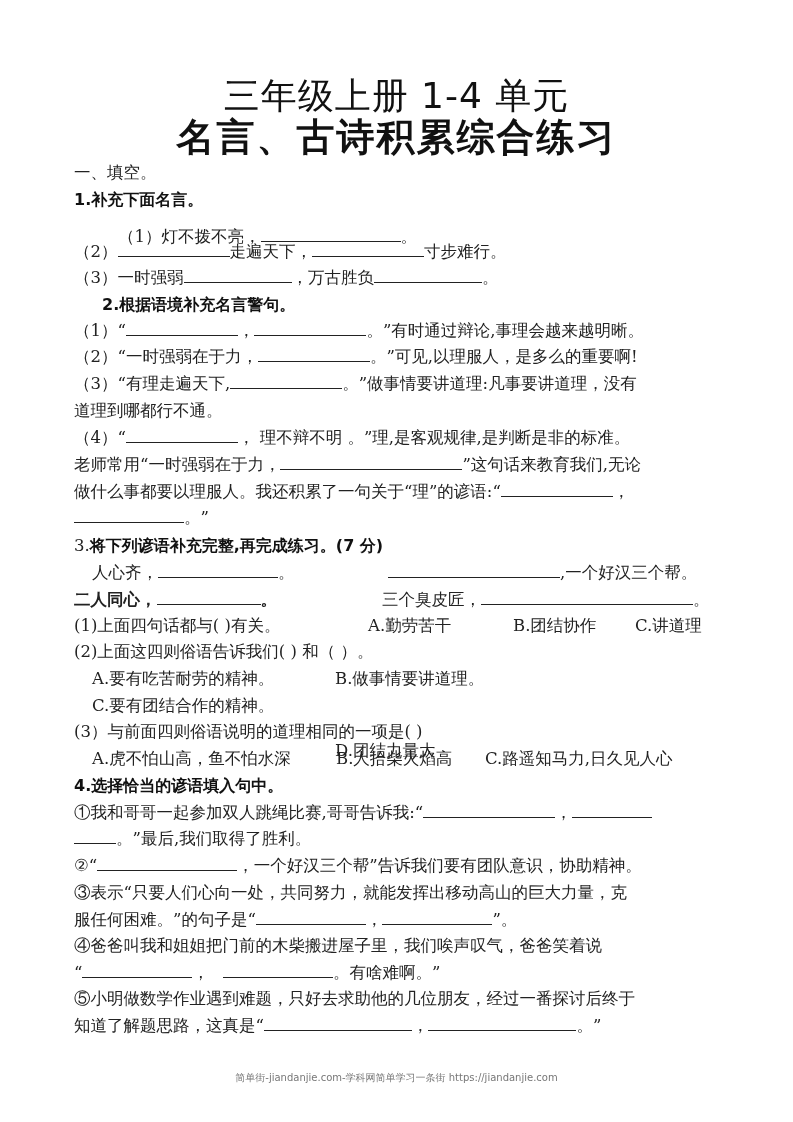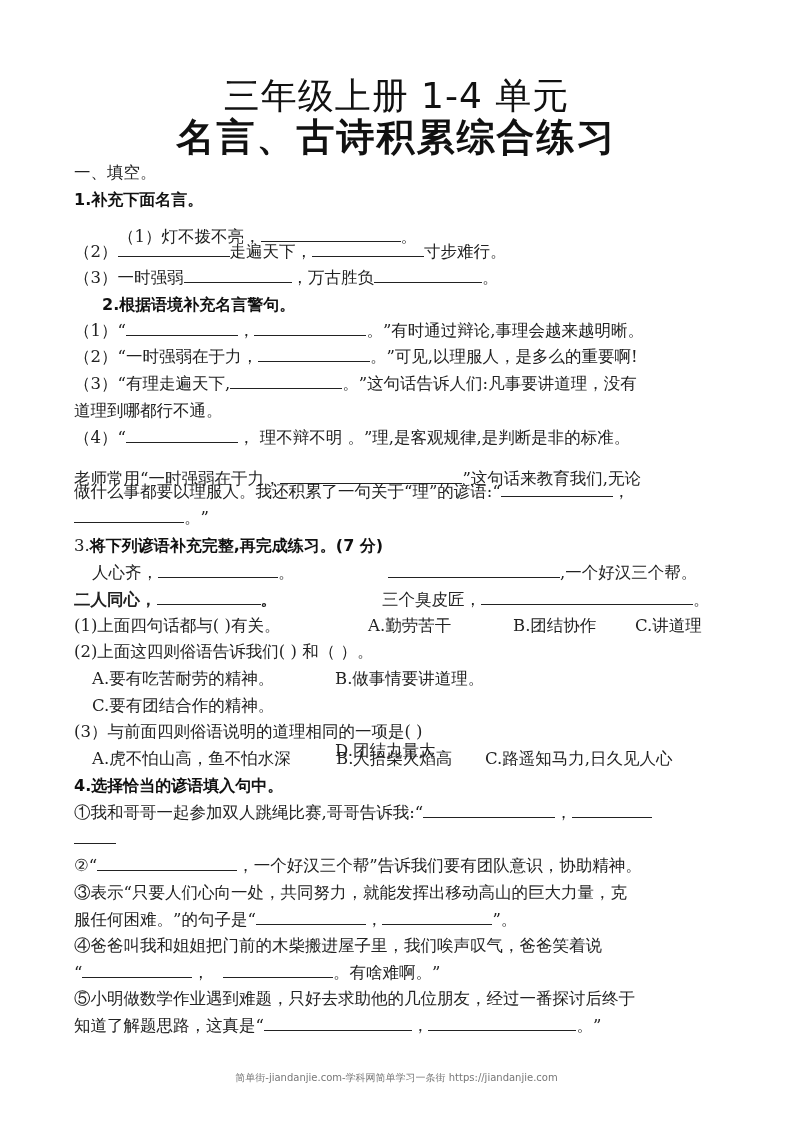--- a/index.html
+++ b/index.html
@@ -35,27 +35,27 @@
 </div>
 
 <div class="line b" style="top:294px;margin-left:28px;">2.根据语境补充名言警句。</div>
 <div class="line" style="top:320px;">
   <span>（1）“</span><span class="blank" style="width:112px"></span><span>，</span><span class="blank" style="width:112px"></span><span>。”有时通过辩论,事理会越来越明晰。</span>
 </div>
 <div class="line" style="top:346px;">
   <span>（2）“一时强弱在于力，</span><span class="blank" style="width:112px"></span><span>。”可见,以理服人，是多么的重要啊!</span>
 </div>
 <div class="line" style="top:373px;">
-  <span>（3）“有理走遍天下,</span><span class="blank" style="width:112px"></span><span>。”这句话告诉人们:凡事要讲道理，没有</span>
+  <span>（3）“有理走遍天下,</span><span class="blank" style="width:112px"></span><span>。”做事情要讲道理:凡事要讲道理，没有</span>
 </div>
 <div class="line" style="top:400px;">道理到哪都行不通。</div>
 <div class="line" style="top:427px;">
   <span>（4）“</span><span class="blank" style="width:112px"></span><span>，  理不辩不明 。”理,是客观规律,是判断是非的标准。</span>
 </div>
-<div class="line" style="top:468px;">
+<div class="line" style="top:454px;">
   <span>老师常用“一时强弱在于力，</span><span class="blank" style="width:182px"></span><span>”这句话来教育我们,无论</span>
 </div>
 <div class="line" style="top:481px;">
   <span>做什么事都要以理服人。我还积累了一句关于“理”的谚语:“</span><span class="blank" style="width:112px"></span><span>，</span>
 </div>
 <div class="line" style="top:507px;">
   <span class="blank" style="width:110px"></span><span>。”</span>
 </div>
 
 <div class="line" style="top:535px;">
@@ -89,21 +89,21 @@
 <div class="line" style="top:721px;">(3）与前面四则俗语说明的道理相同的一项是(       )</div>
 <div class="line" style="top:748px; left:92px;">A.虎不怕山高，鱼不怕水深</div>
 <div class="line" style="top:748px; left:336px;">B.人拾柴火焰高</div>
 <div class="line" style="top:748px; left:485px;">C.路遥知马力,日久见人心</div>
 
 <div class="line b" style="top:775px;">4.选择恰当的谚语填入句中。</div>
 <div class="line" style="top:802px;">
   <span>①我和哥哥一起参加双人跳绳比赛,哥哥告诉我:“</span><span class="blank" style="width:132px"></span><span>，</span><span class="blank" style="width:80px"></span>
 </div>
 <div class="line" style="top:828px;">
-  <span class="blank" style="width:42px"></span>
+  <span class="blank" style="width:42px"></span><span>。”最后,我们取得了胜利。</span>
 </div>
 <div class="line" style="top:855px;">
   <span>②“</span><span class="blank" style="width:140px"></span><span>，一个好汉三个帮”告诉我们要有团队意识，协助精神。</span>
 </div>
 <div class="line" style="top:882px;">③表示“只要人们心向一处，共同努力，就能发挥出移动高山的巨大力量，克</div>
 <div class="line" style="top:909px;">
   <span>服任何困难。”的句子是“</span><span class="blank" style="width:110px"></span><span>，</span><span class="blank" style="width:110px"></span><span>”。</span>
 </div>
 <div class="line" style="top:935px;">④爸爸叫我和姐姐把门前的木柴搬进屋子里，我们唉声叹气，爸爸笑着说</div>
 <div class="line" style="top:962px;">

